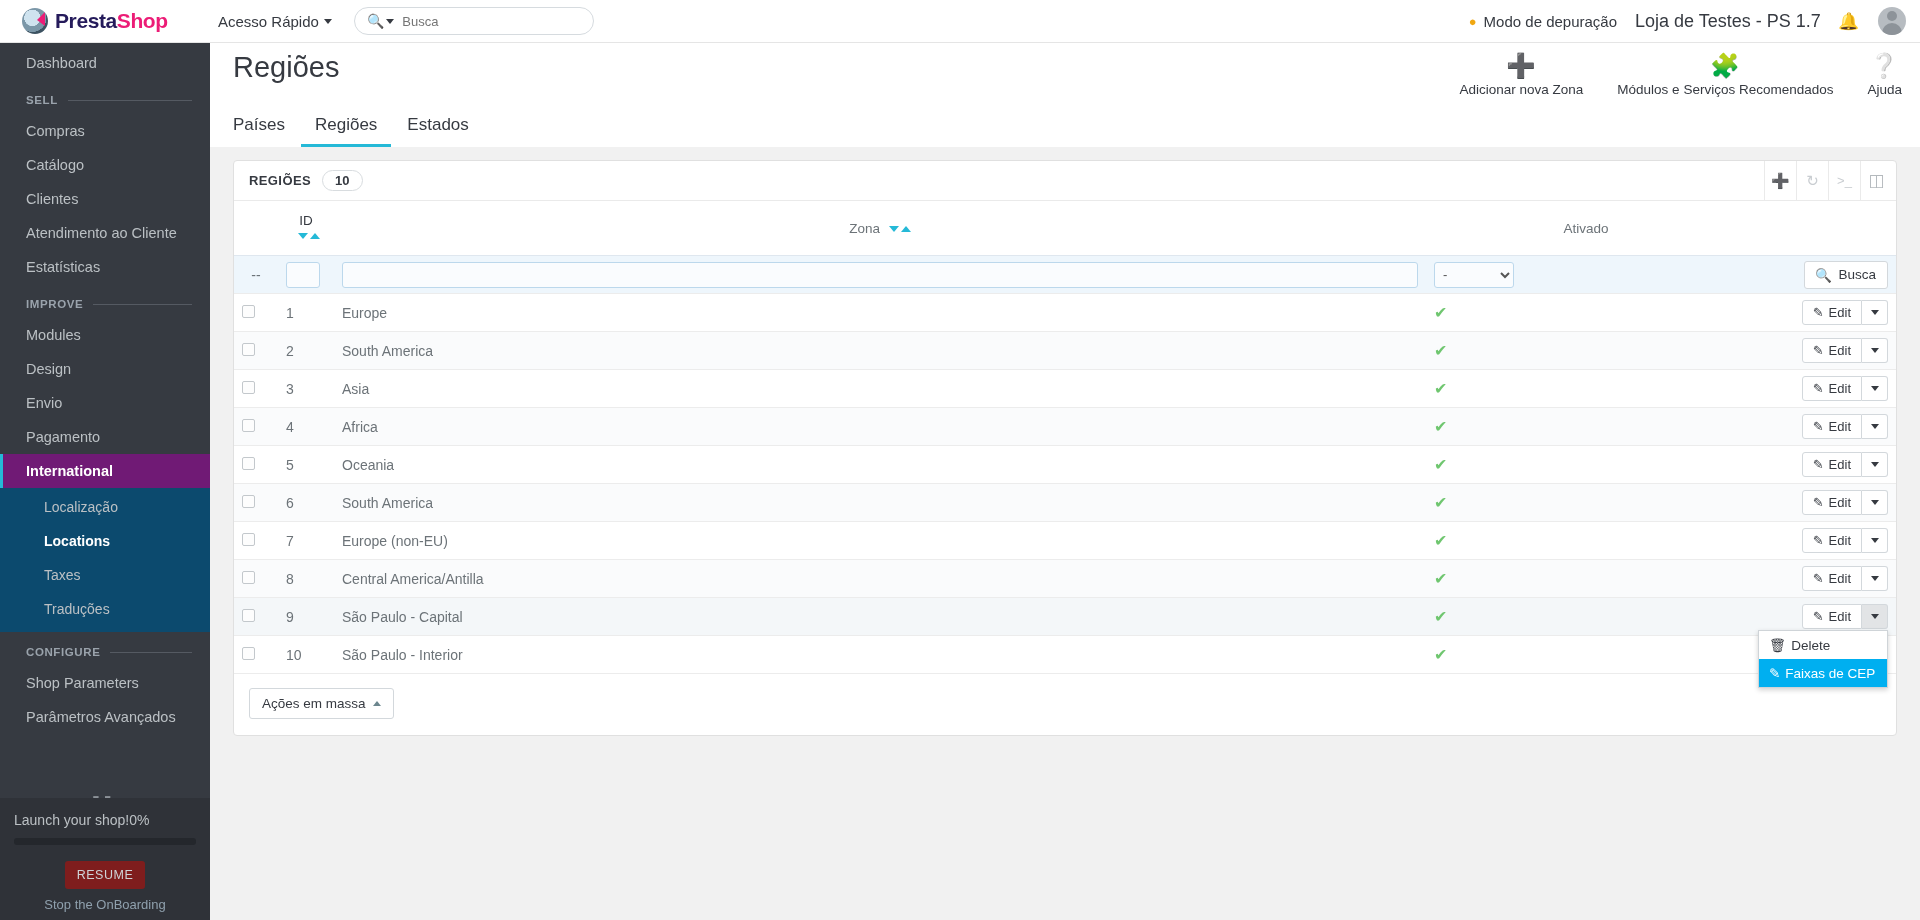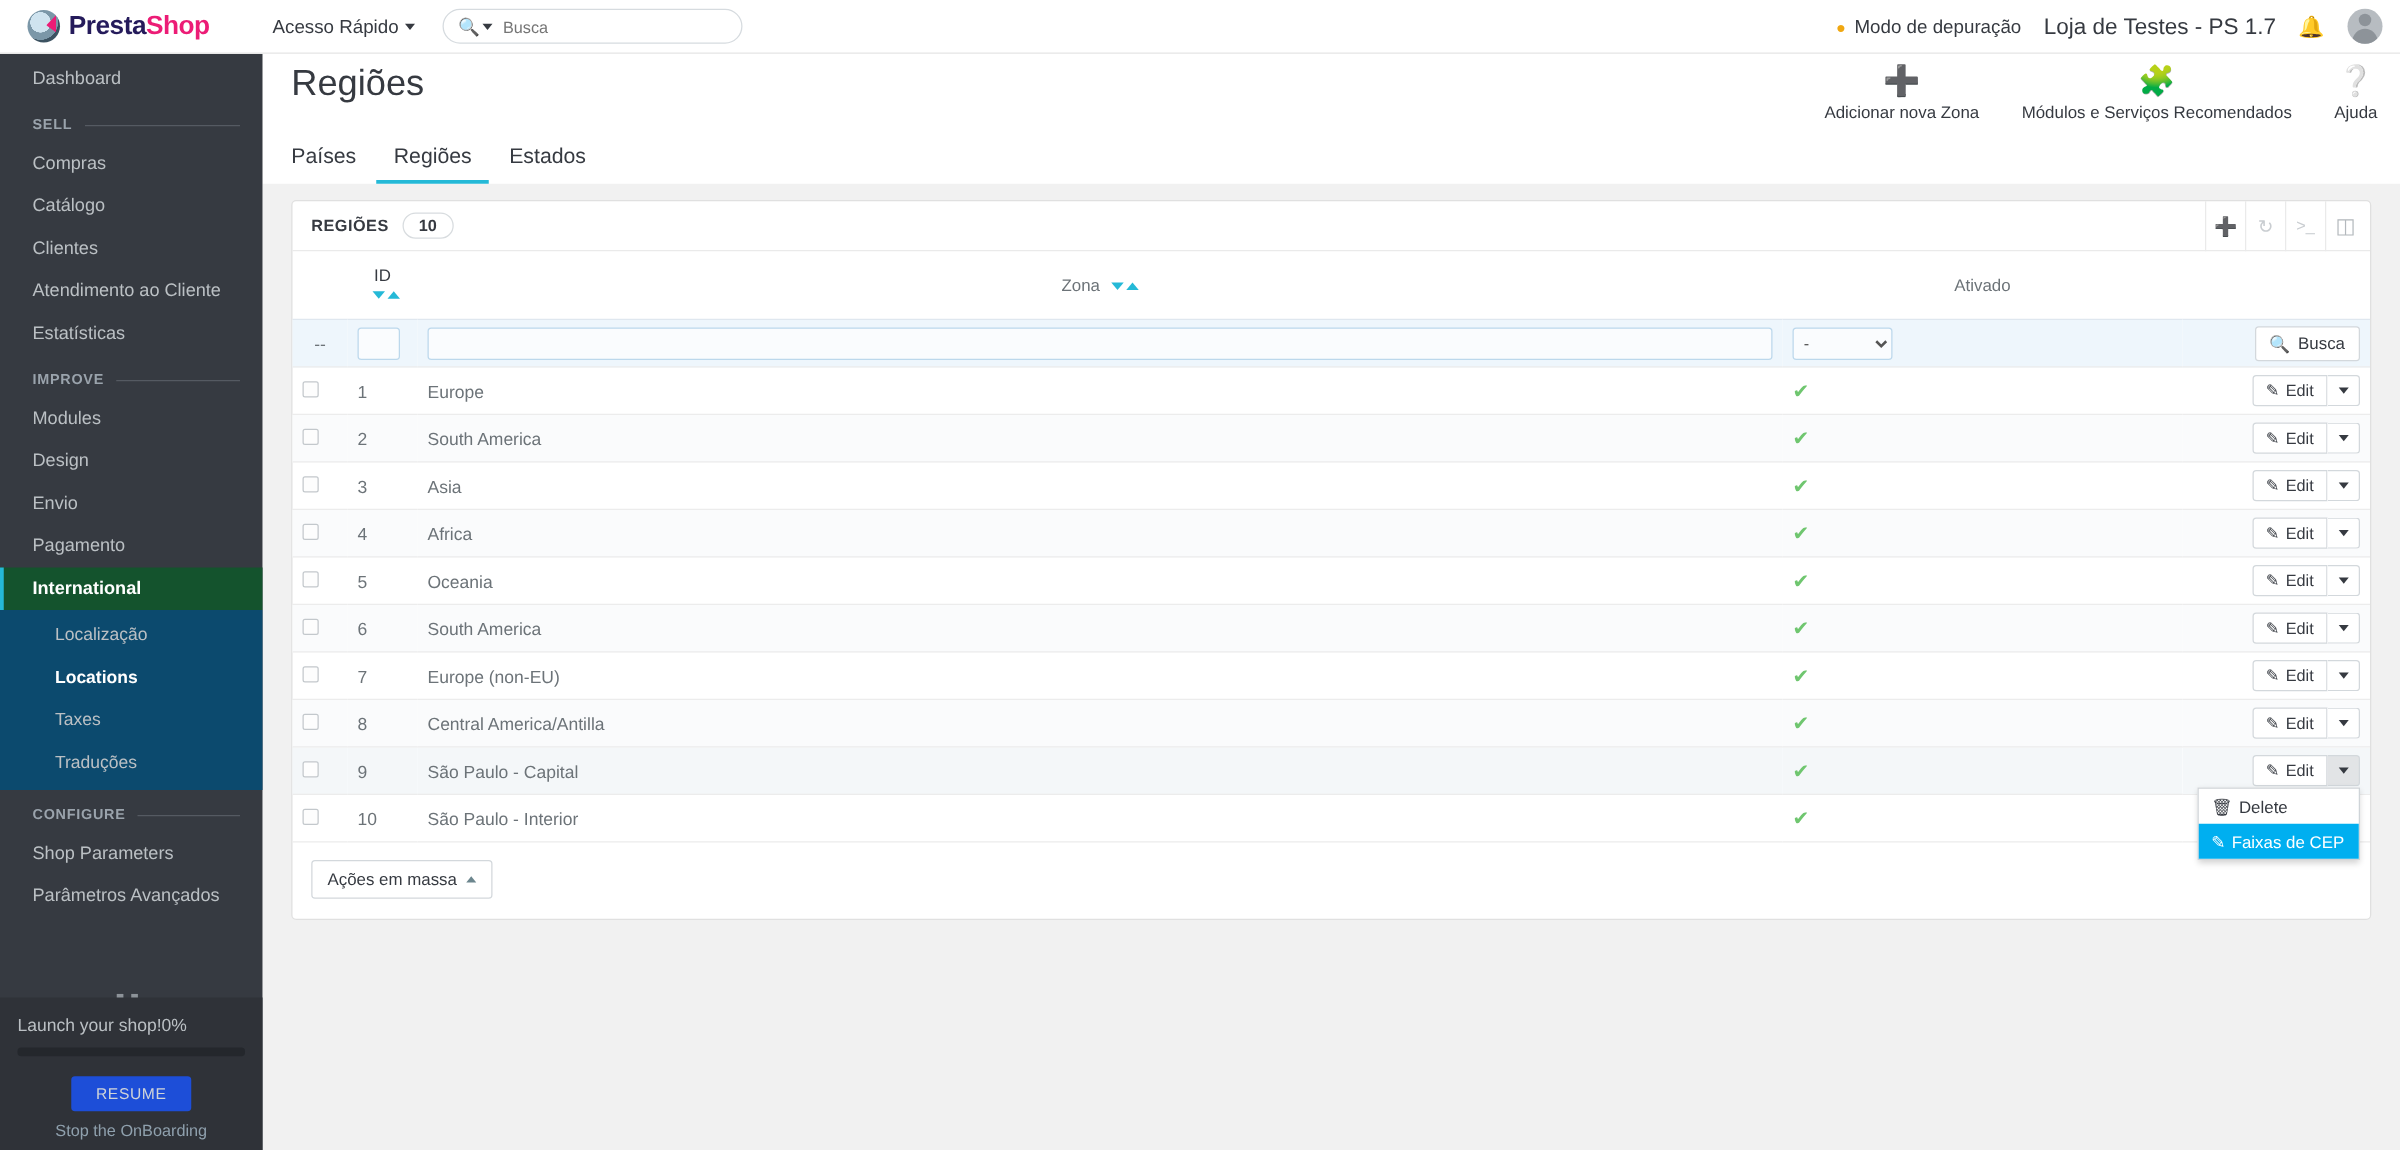--- a/index.html
+++ b/index.html
@@ -75,40 +75,40 @@
     display: block; padding: 9px 0 9px 26px; font-size: 14.5px;
     color: #bbc0c4; cursor: pointer; white-space: nowrap;
   }
   .nav-title {
     display: flex; align-items: center; gap: 10px;
     padding: 14px 18px 8px 26px; font-size: 11.5px; font-weight: bold;
     letter-spacing: .6px; color: #9aa3ac;
   }
   .nav-title .rule { flex: 1; height: 1px; background: #555a62; }
   .nav-parent-active {
-    background: #14532d; color: #fff; font-weight: bold;
+    background: #701a75; color: #fff; font-weight: bold;
     border-left: 3px solid #25b9d7; padding-left: 23px;
   }
   .submenu { background: #0c4a6e; padding: 2px 0 6px 0; }
   .submenu .nav-link { padding-left: 44px; font-size: 14px; }
   .submenu .sub-active { color: #fff; font-weight: bold; }
 
   .side-filler { height: 58px; }
   .side-grip { text-align: center; color: #8d9399; font-size: 15px; letter-spacing: 1px; padding-top: 4px; }
 
   .onboard {
     position: absolute; bottom: 0; left: 0; width: 210px;
     background: #2f3238; padding: 14px 14px 8px 14px;
   }
   .onboard-row { display: flex; font-size: 14px; color: #bbc0c4; }
   .onboard-bar { height: 7px; background: #24272c; border-radius: 3px; margin-top: 10px; overflow: hidden; }
   .onboard-bar > i { display: block; height: 100%; width: 0%; background: #25b9d7; }
   .onboard-btn {
-    display: block; margin: 16px auto 8px auto; width: 96px; padding: 7px 0;
-    background: #1d4ed8; color: #cfd4d8; border: 0; border-radius: 3px;
+    display: block; margin: 16px auto 8px auto; width: 80px; padding: 7px 0;
+    background: #7f1d1d; color: #cfd4d8; border: 0; border-radius: 3px;
     font-size: 12.5px; font-family: inherit; letter-spacing: .5px; cursor: pointer; text-align: center;
   }
   .onboard-stop { text-align: center; font-size: 13px; color: #8fa0ad; cursor: pointer; }
 
   
   .main { position: absolute; top: 43px; left: 210px; width: 1710px; height: 877px; background: #fff; }
   .breadcrumb { font-size: 13.5px; color: #8a9097; padding: 8px 0 0 23px; }
   .breadcrumb span { cursor: pointer; }
   .breadcrumb .sep { margin: 0 4px; }
   .page-head { display: flex; align-items: flex-start; padding: 0 18px 0 23px; }

